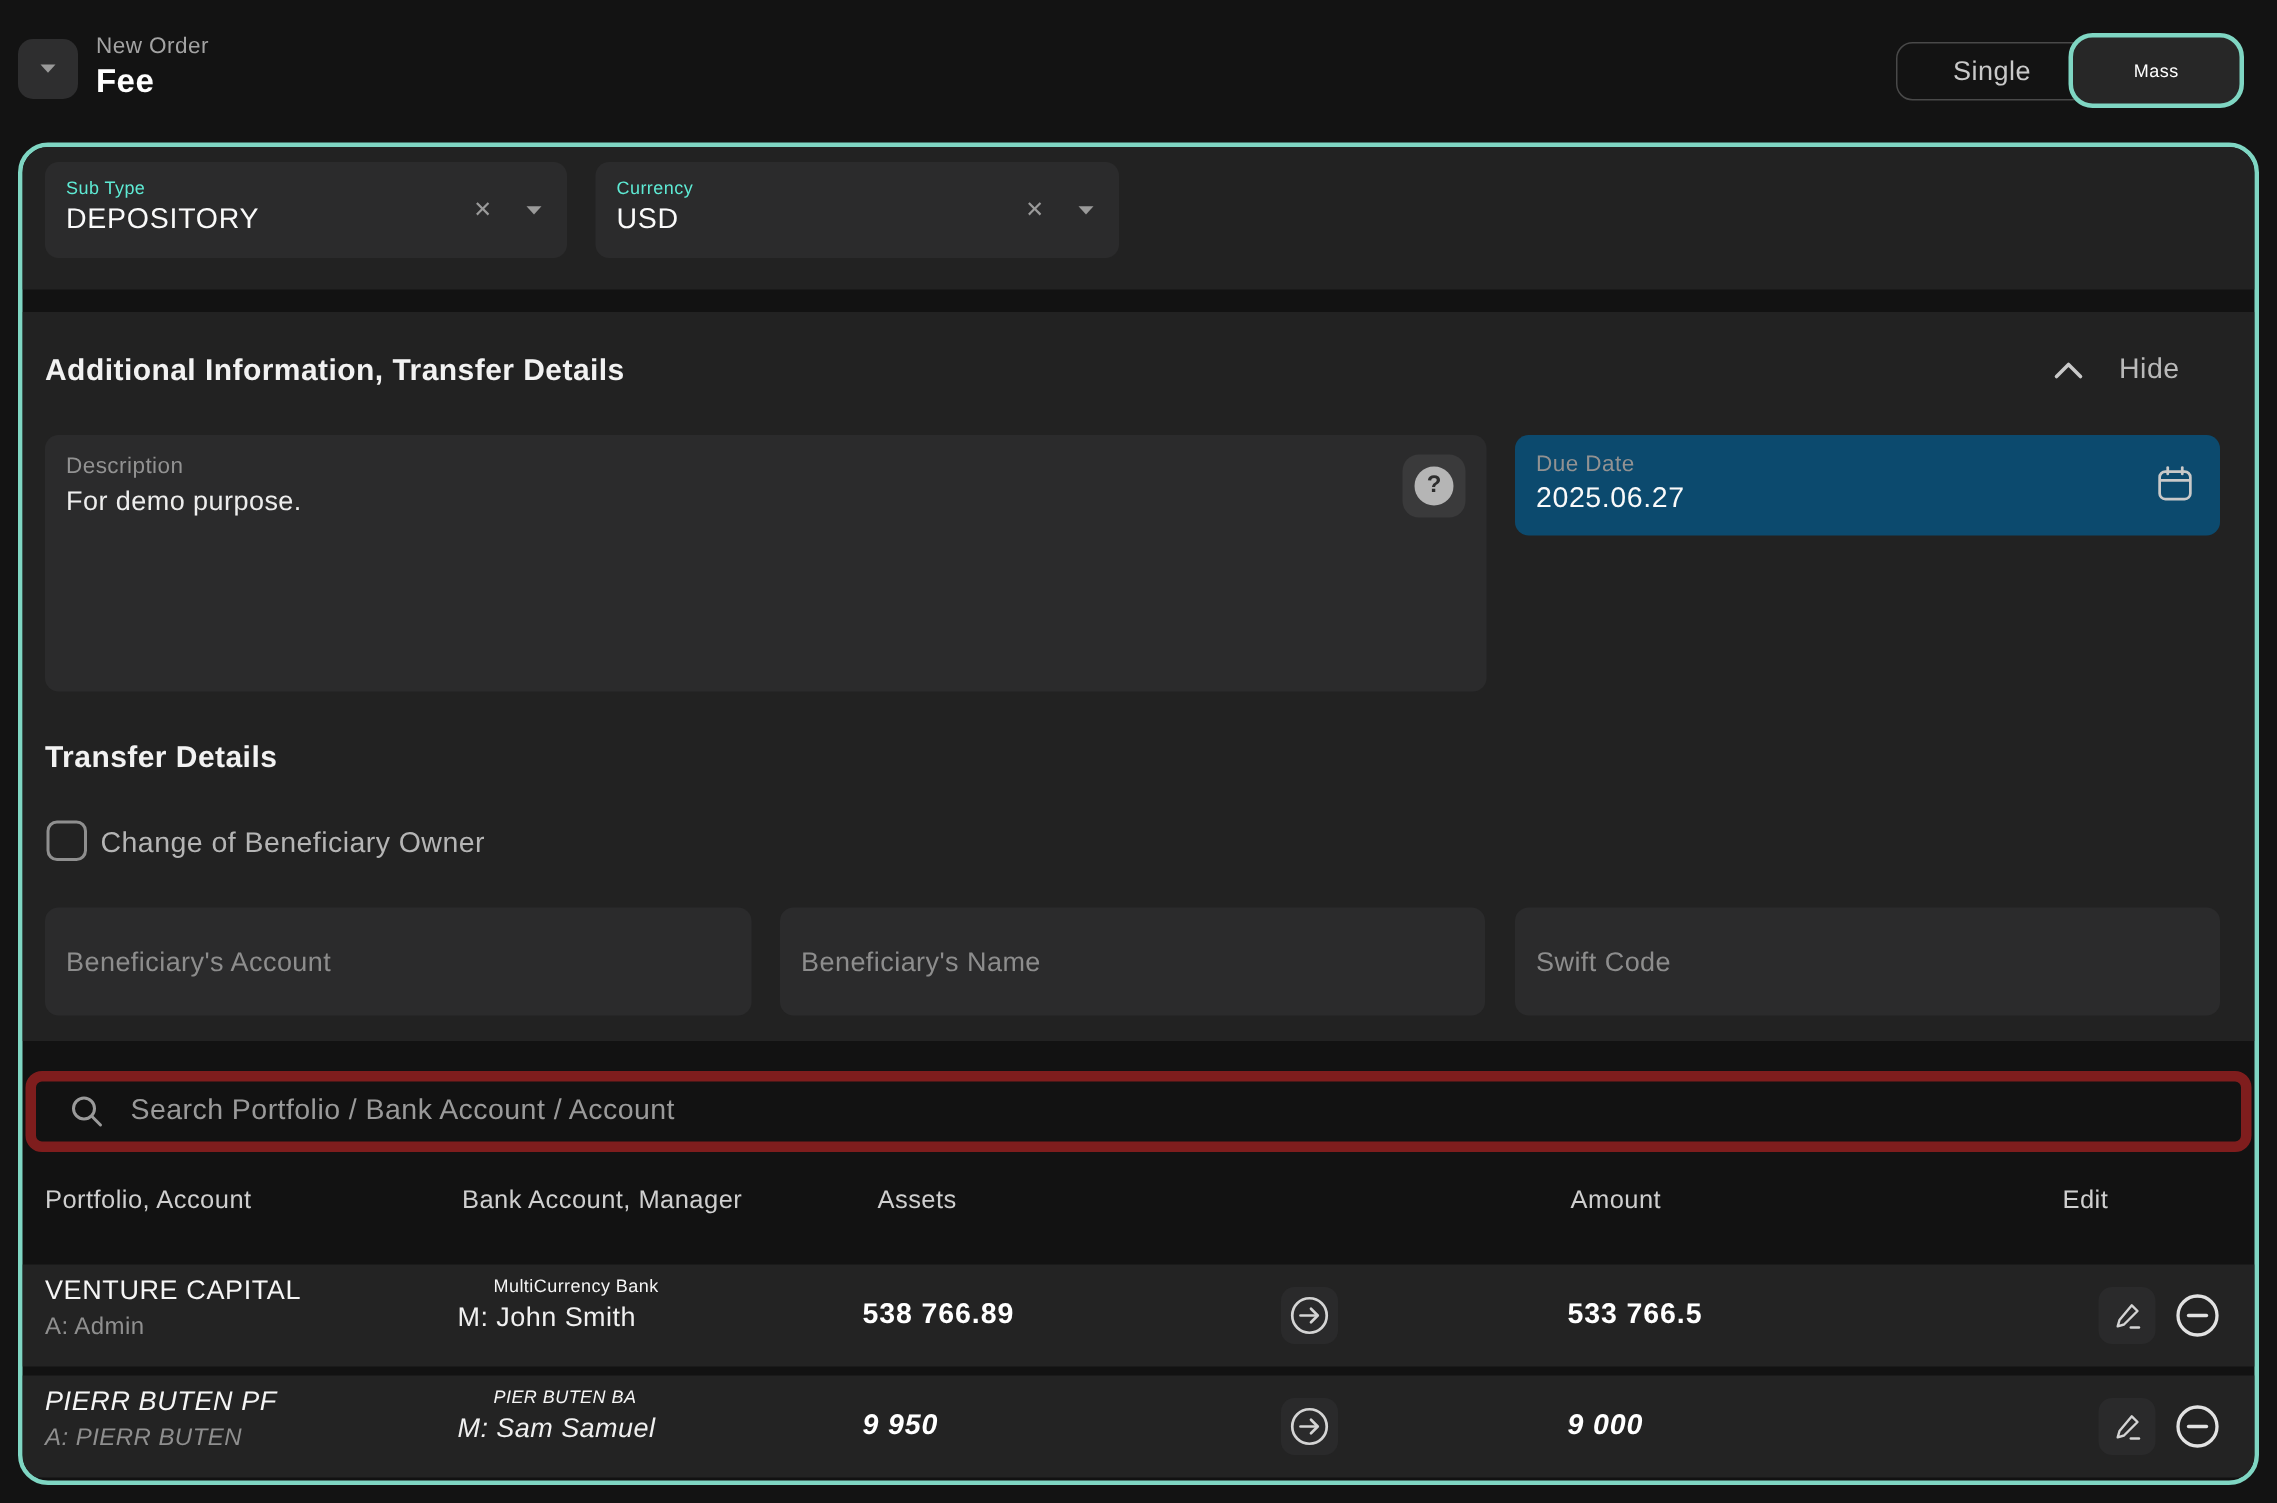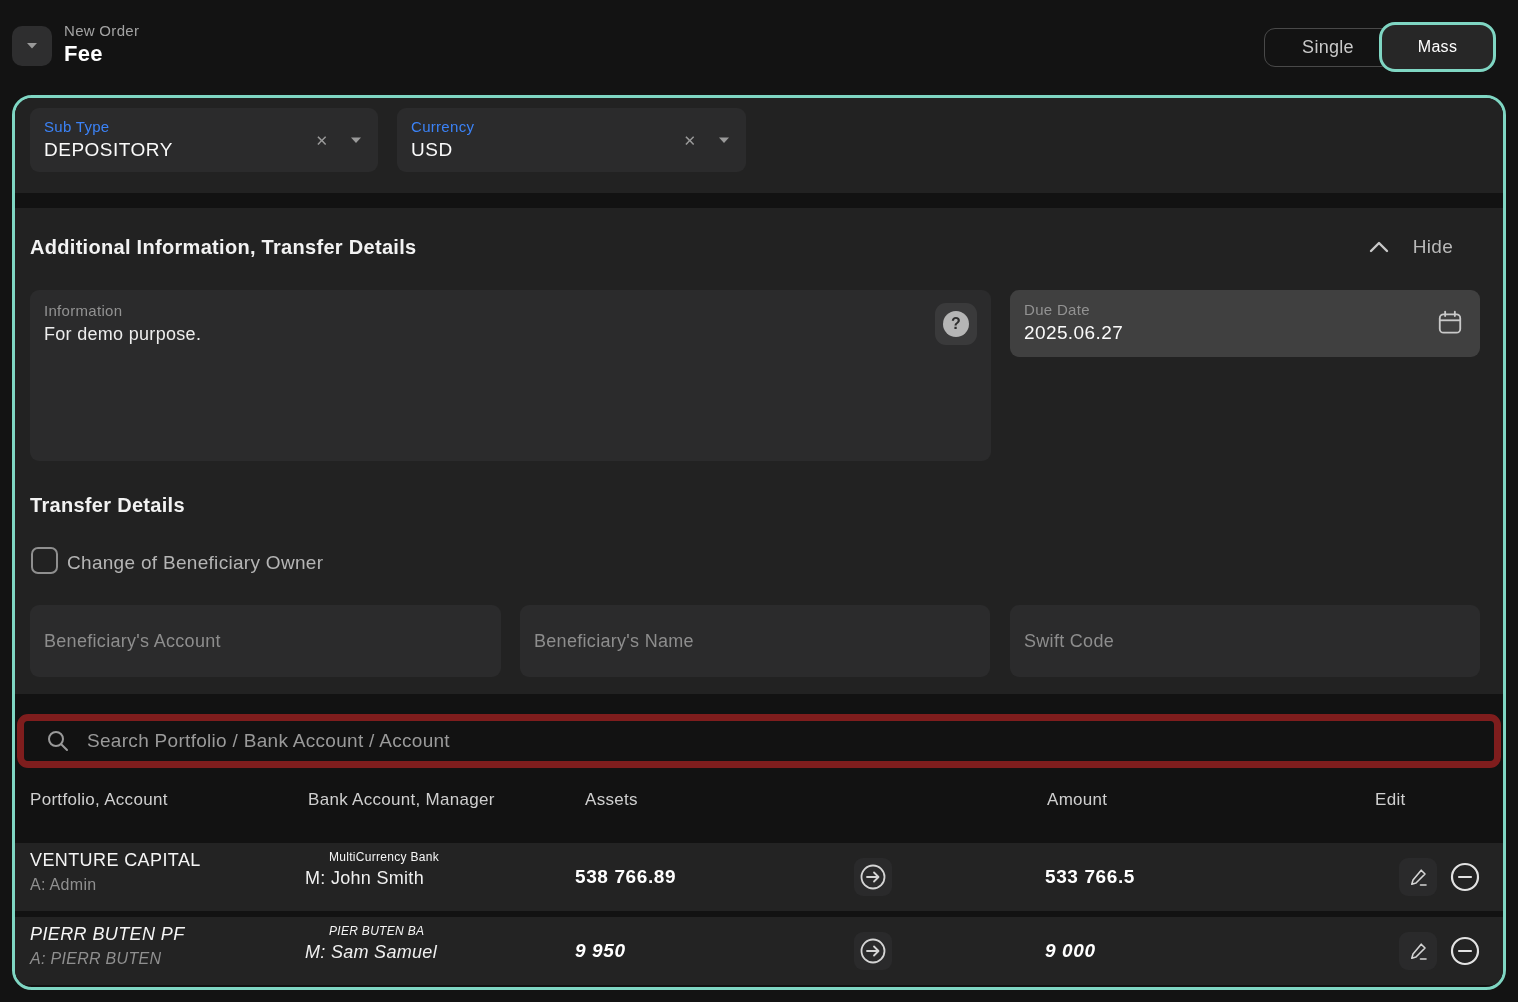--- a/index.html
+++ b/index.html
@@ -11,50 +11,50 @@
   .dd-btn { position:absolute; left:12px; top:26px; width:40px; height:40px; background:#2e2e2f;
             border-radius:10px; display:flex; align-items:center; justify-content:center; cursor:pointer; }
   .hdr-text { position:absolute; left:64px; top:22px; }
   .eyebrow { color:#a3a3a3; font-size:15px; letter-spacing:.3px; }
   .title { color:#ffffff; font-size:22px; font-weight:700; letter-spacing:.3px; margin-top:2px; }
   .toggle-single { position:absolute; left:1264px; top:28px; width:128px; height:39px;
                    border:1.5px solid #494949; border-radius:11px; color:#c9c9c9; font-size:18px;
                    display:flex; align-items:center; justify-content:center; letter-spacing:.3px; cursor:pointer; }
   .toggle-mass { position:absolute; left:1379px; top:22px; width:117px; height:50px;
                  border:3.5px solid var(--accent); border-radius:16px; background:#272727; color:#ffffff;
-                 font-size:16px; display:flex; align-items:center; justify-content:center; letter-spacing:.3px; cursor:pointer; }
+                 font-size:12px; display:flex; align-items:center; justify-content:center; letter-spacing:.3px; cursor:pointer; }
 
   
   .panel { position:absolute; left:12px; top:95px; width:1494px; height:895px; background:#121212;
            border:3px solid var(--accent); border-radius:20px; overflow:hidden; }
 
   .strip-a { position:absolute; left:0; top:0; right:0; height:95px; background:#222222; }
   .select-field { position:absolute; top:10px; height:64px; background:#2b2b2c; border-radius:9px;
                   padding:10px 14px; cursor:pointer; }
-  .select-field .f-label { color:#3b82f6; font-size:15px; letter-spacing:.3px; }
+  .select-field .f-label { color:#5eead4; font-size:12px; letter-spacing:.3px; }
   .select-field .f-value { color:#fafafa; font-size:19px; letter-spacing:.5px; margin-top:4px; }
   .sel-controls { position:absolute; right:16px; top:50%; transform:translateY(-50%);
                   display:flex; align-items:center; gap:22px; }
   .clear-x { color:#9a9a9a; font-size:15px; cursor:pointer; line-height:1; }
 
   .section-b { position:absolute; left:0; top:110px; right:0; height:486px; background:#222222; }
   .sec-heading { position:absolute; color:#f2f2f2; font-size:20px; font-weight:700; letter-spacing:.3px; }
   .hide-ctl { position:absolute; right:50px; top:28px; display:flex; align-items:center; gap:24px;
               color:#b9b9b9; font-size:19px; cursor:pointer; letter-spacing:.3px; }
 
   .desc-box { position:absolute; left:15px; top:82px; width:961px; height:171px; background:#2b2b2c;
               border-radius:9px; padding:12px 14px; cursor:text; }
   .f-label { color:#929292; font-size:15px; letter-spacing:.3px; }
   .desc-box .f-value { color:#ededed; font-size:18px; letter-spacing:.3px; margin-top:5px; }
   .help-btn { position:absolute; right:14px; top:13px; width:42px; height:42px; background:#3a3a3b;
               border-radius:11px; display:flex; align-items:center; justify-content:center; cursor:pointer; }
   .help-circle { width:26px; height:26px; border-radius:50%; background:#b5b5b5; color:#2d2d2d;
                  font-size:16px; font-weight:700; display:flex; align-items:center; justify-content:center; }
 
-  .due-box { position:absolute; left:995px; top:82px; width:470px; height:67px; background:#404040;
+  .due-box { position:absolute; left:995px; top:82px; width:470px; height:67px; background:#0c4a6e;
              border-radius:9px; padding:11px 14px; cursor:pointer; }
   .due-box .f-value { color:#fafafa; font-size:19px; letter-spacing:.4px; margin-top:4px; }
   .cal-icon { position:absolute; right:16px; top:19px; cursor:pointer; }
 
   .cb-row { position:absolute; left:16px; top:339px; display:flex; align-items:flex-end; gap:9px; }
   .checkbox { width:27px; height:27px; border:2px solid #8f8f8f; border-radius:7px; background:transparent; cursor:pointer; }
   .cb-label { color:#b5b5b5; font-size:19px; letter-spacing:.3px; }
 
   .txt-input { position:absolute; top:397px; height:72px; background:#2b2b2c; border:none; border-radius:9px;
                color:#ededed; font-size:18px; padding:0 14px; letter-spacing:.3px; outline:none; }
@@ -132,21 +132,21 @@
       <div class="sec-heading" style="left:15px; top:28px;">Additional Information, Transfer Details</div>
 
       <div class="hide-ctl">
         <svg width="20" height="12" viewBox="0 0 20 12">
           <path d="M2 10 L10 2 L18 10" fill="none" stroke="#c9c9c9" stroke-width="2.4" stroke-linecap="round" stroke-linejoin="round"></path>
         </svg>
         <span>Hide</span>
       </div>
 
       <div class="desc-box">
-        <div class="f-label">Information</div>
+        <div class="f-label">Description</div>
         <div class="f-value">For demo purpose.</div>
         <div class="help-btn">
           <div class="help-circle">?</div>
         </div>
       </div>
 
       <div class="due-box">
         <div class="f-label">Due Date</div>
         <div class="f-value">2025.06.27</div>
         <svg class="cal-icon" width="28" height="28" viewBox="0 0 26 26">

